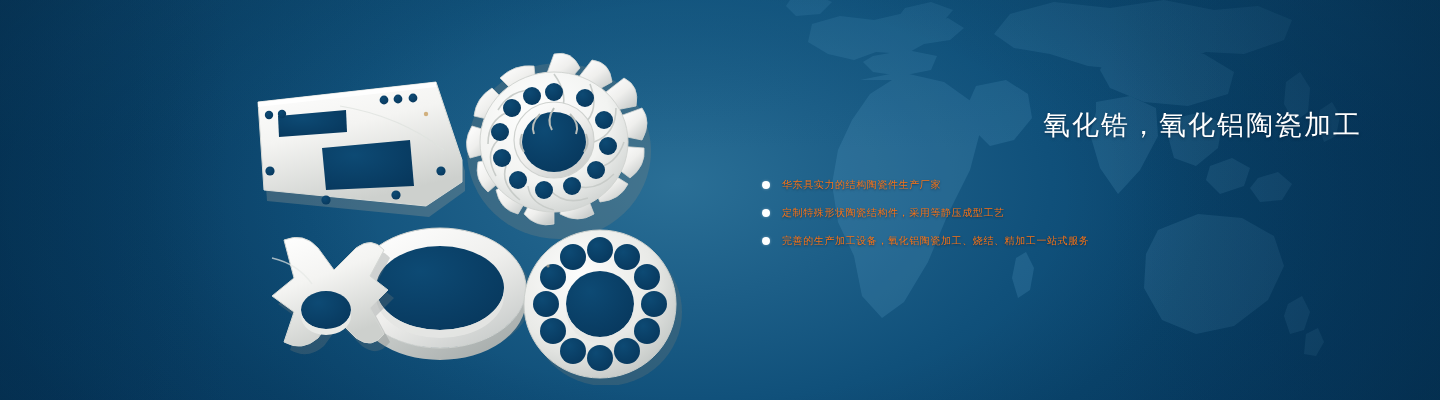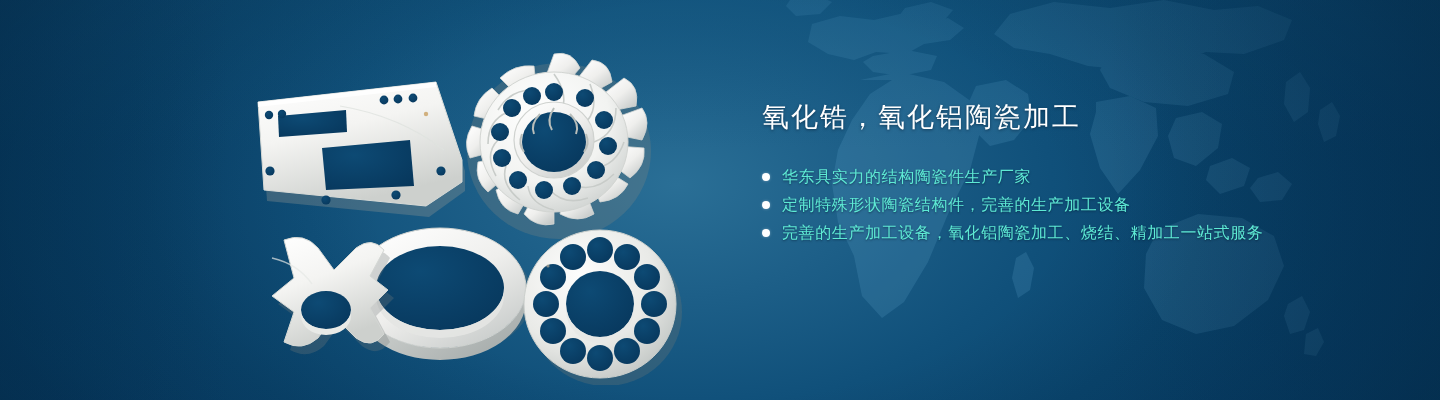--- a/index.html
+++ b/index.html
@@ -49,22 +49,23 @@
 
   
   .products{
     position:absolute; left:230px; top:40px;
     width:500px; height:345px;
   }
   .products svg{ display:block; width:100%; height:100%; }
 
   
   .copy{
-    position:absolute; left:762px; top:100px;
+    position:absolute; left:762px; top:108px;
     width:600px;
+    text-align:right;
   }
   .headline{
     font-size:27px;
     line-height:34px;
     color:#ffffff;
     letter-spacing:2px;
     font-weight:400;
     text-shadow:0 1px 3px rgba(0,20,40,0.55);
     white-space:nowrap;
   }
@@ -77,23 +78,23 @@
   }
   .bullet-dot{
     width:8px; height:8px;
     border-radius:50%;
     background:#ffffff;
     flex:0 0 8px;
     margin-right:12px;
     box-shadow:0 0 3px rgba(255,255,255,0.35);
   }
   .bullet-text{
-    font-size:16px;
+    font-size:10px;
     line-height:18px;
-    color:#5eead4;
+    color:#f97316;
     letter-spacing:0.6px;
     white-space:nowrap;
     text-shadow:0 1px 2px rgba(0,20,40,0.5);
   }
 </style>
 </head>
 <body>
 
 <div id="banner">
 
@@ -293,21 +294,21 @@
   <div class="copy">
     <div class="headline">氧化锆，氧化铝陶瓷加工</div>
 
     <ul class="bullets">
       <li class="bullet">
         <span class="bullet-dot"></span>
         <span class="bullet-text">华东具实力的结构陶瓷件生产厂家</span>
       </li>
       <li class="bullet">
         <span class="bullet-dot"></span>
-        <span class="bullet-text">定制特殊形状陶瓷结构件，完善的生产加工设备</span>
+        <span class="bullet-text">定制特殊形状陶瓷结构件，采用等静压成型工艺</span>
       </li>
       <li class="bullet">
         <span class="bullet-dot"></span>
         <span class="bullet-text">完善的生产加工设备，氧化铝陶瓷加工、烧结、精加工一站式服务</span>
       </li>
     </ul>
   </div>
 
 </div>
 

